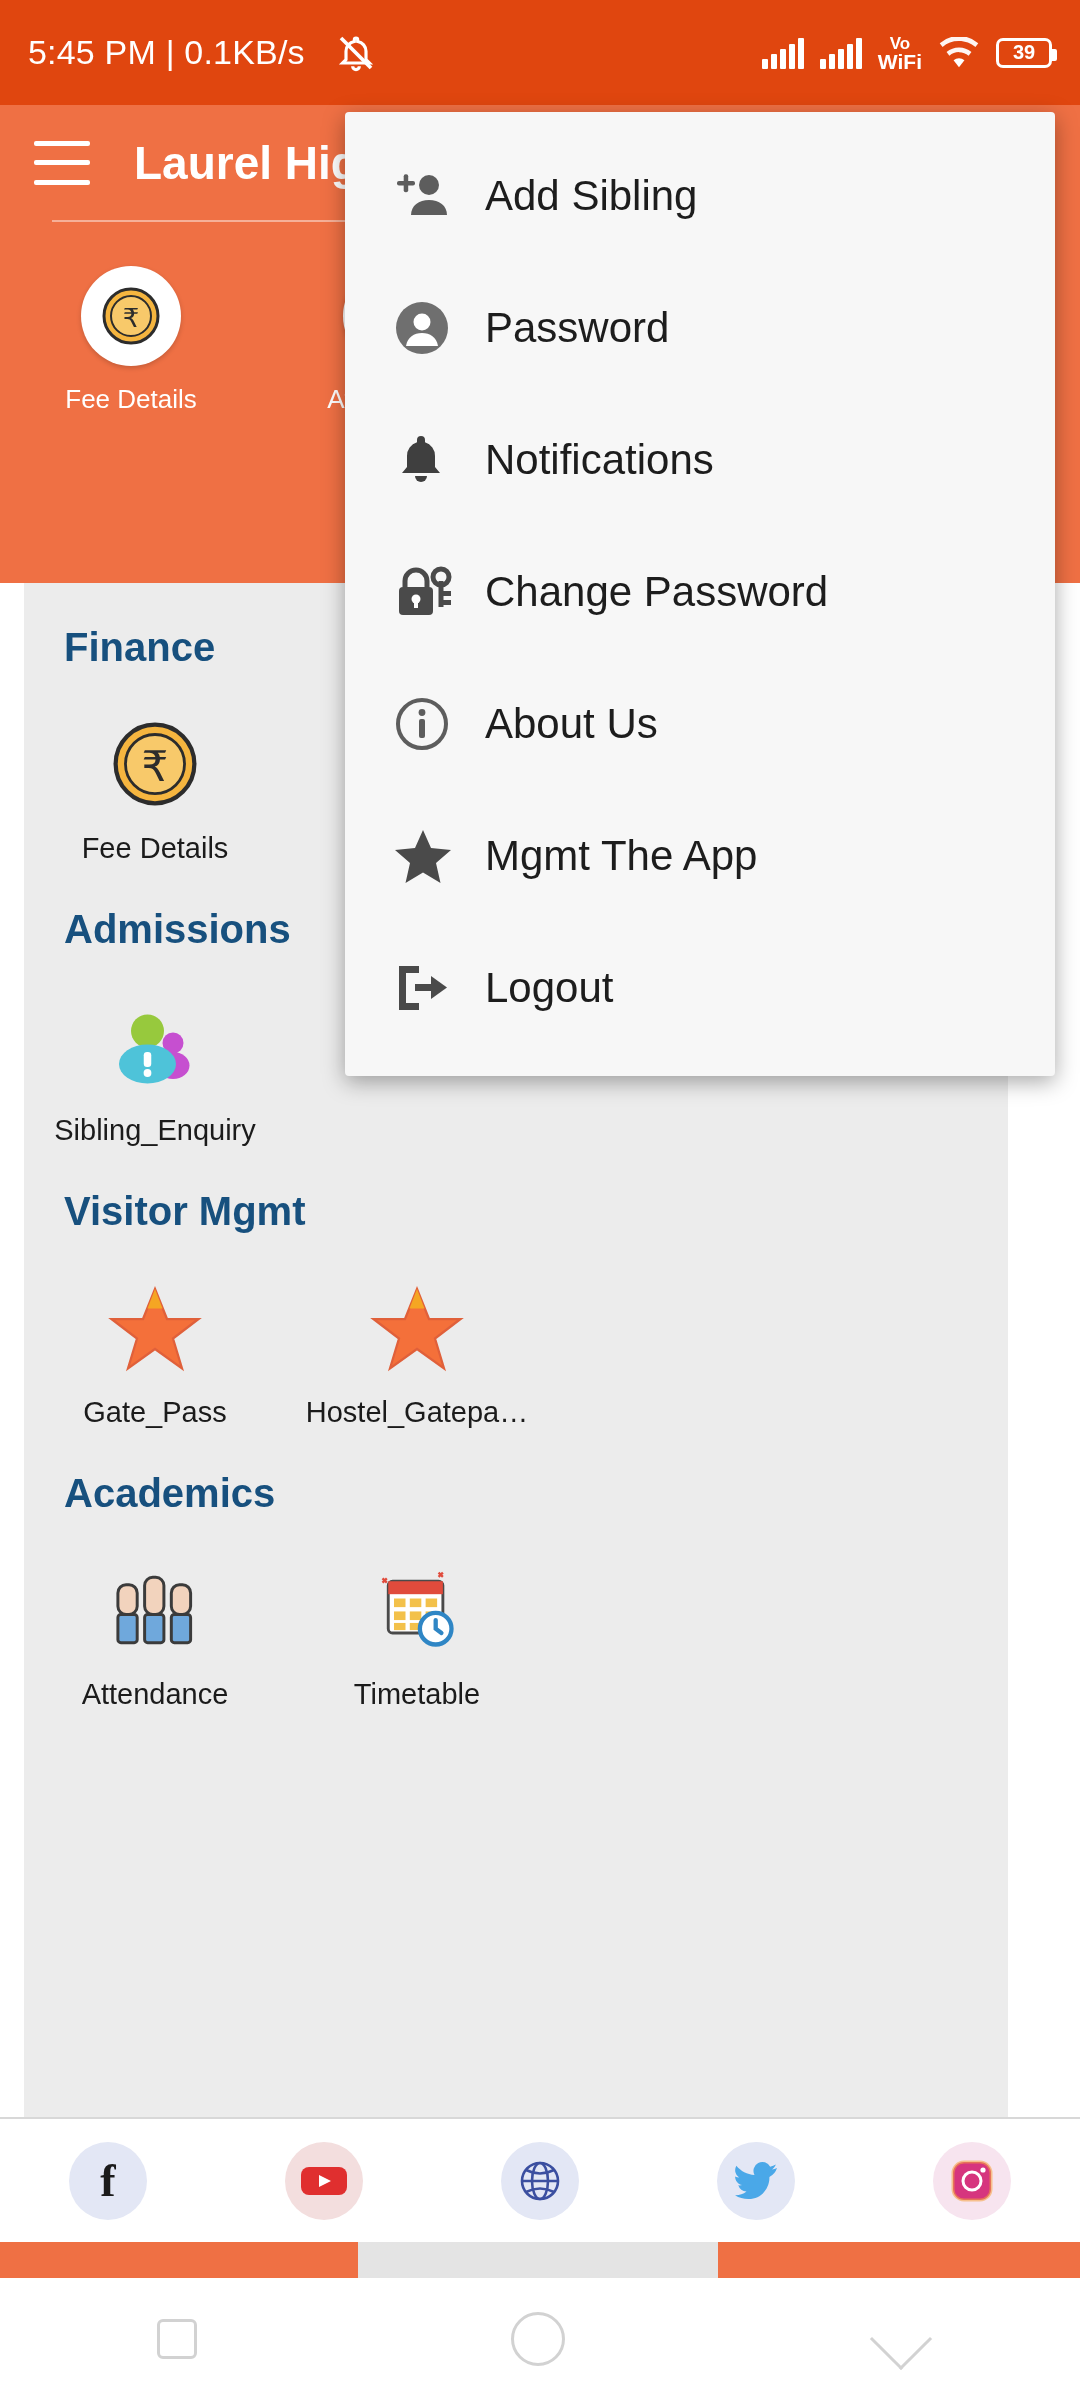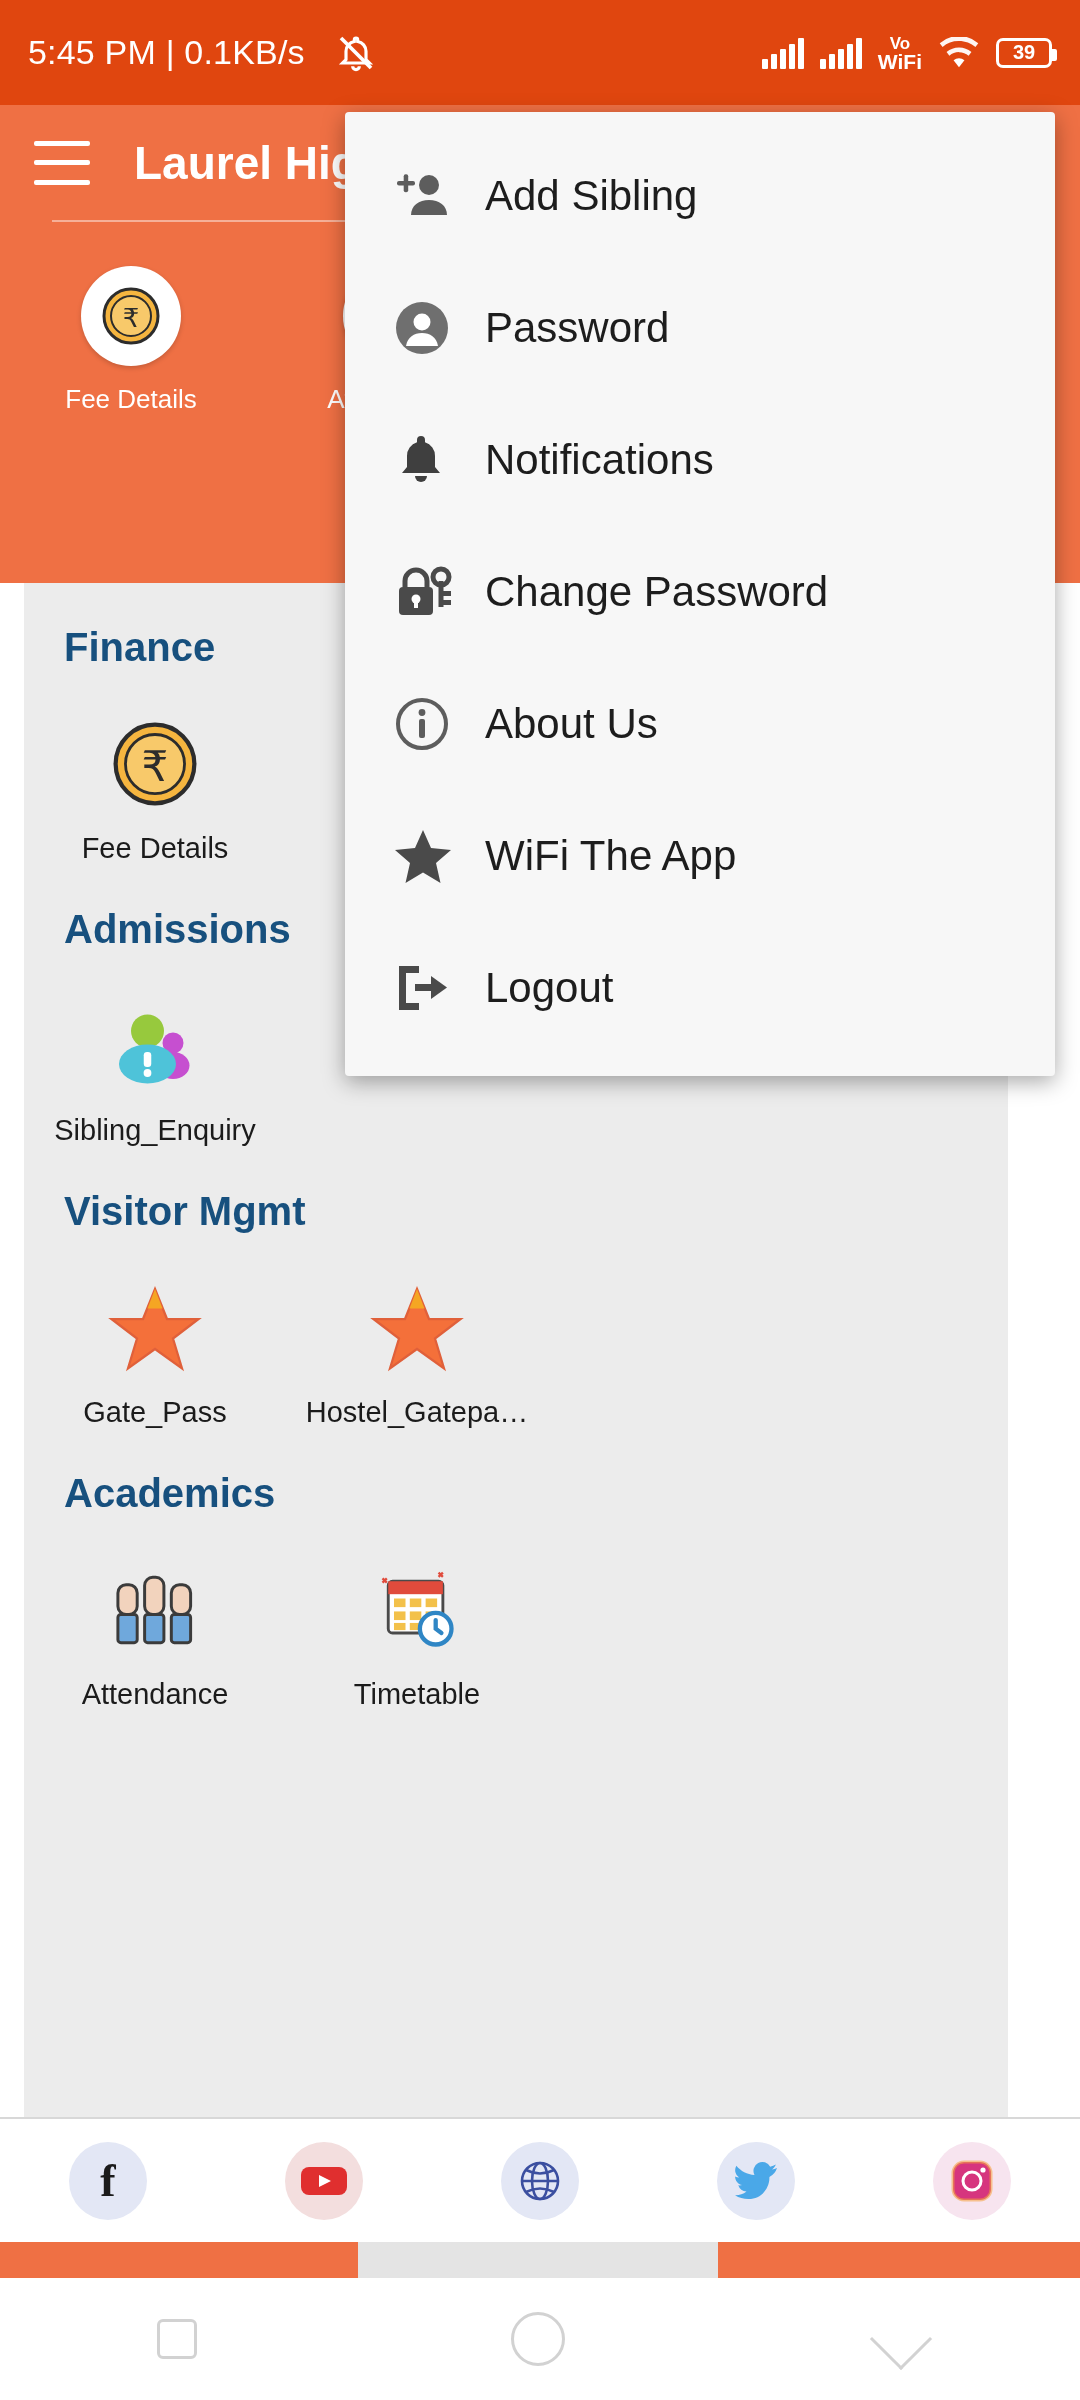--- a/index.html
+++ b/index.html
@@ -420,21 +420,21 @@
       </span>
       <span class="menu-label">About Us</span>
     </div>
 
     <div class="menu-item">
       <span class="menu-ico">
         <svg width="60" height="58" viewBox="0 0 60 58" fill="#4a4a4a">
           <path d="M30 3 L38 21 L58 23 L43 36 L47.5 56 L30 45.5 L12.5 56 L17 36 L2 23 L22 21 Z"></path>
         </svg>
       </span>
-      <span class="menu-label">WiFi The App</span>
+      <span class="menu-label">Mgmt The App</span>
     </div>
 
     <div class="menu-item">
       <span class="menu-ico">
         <svg width="60" height="56" viewBox="0 0 60 56" fill="#4a4a4a">
           <path d="M6 6h20v7H13v30h13v7H6z"></path>
           <rect x="22" y="24" width="22" height="7"></rect>
           <path d="M38 16 L54 27.5 L38 39 Z"></path>
         </svg>
       </span>

